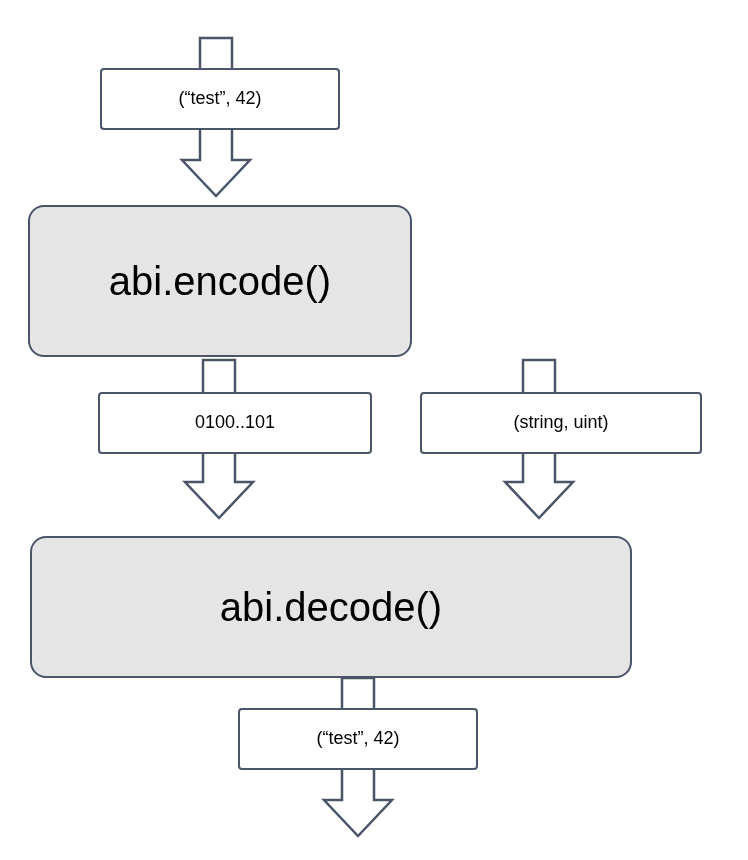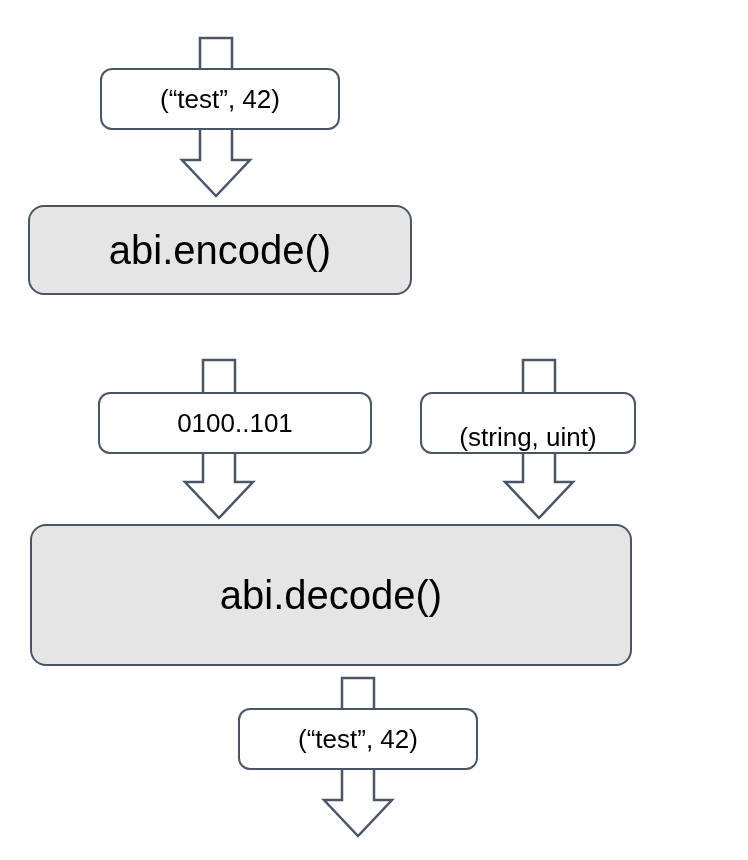--- a/index.html
+++ b/index.html
@@ -28,22 +28,22 @@
     justify-content: center;
     border: 2px solid #4a5568;
     color: #000000;
     text-align: center;
     line-height: 1.1;
     white-space: nowrap;
     user-select: none;
   }
   .node-value {
     background: #ffffff;
-    border-radius: 12px;
-    font-size: 26px;
+    border-radius: 4px;
+    font-size: 18px;
   }
   .node-process {
     background: #e5e5e5;
     border-radius: 16px;
     font-size: 40px;
   }
   .connector {
     position: absolute;
     overflow: visible;
     pointer-events: none;
@@ -102,29 +102,29 @@
       <div class="connector" style="left: 324px; top: 770px; width: 68px; height: 66px;">
         <svg width="68" height="66" viewBox="0 0 68 66">
           <path class="stroke-shape" d="M 18 0 L 18 30 L 0 30 L 34 66 L 68 30 L 50 30 L 50 0"></path>
         </svg>
       </div>
     </div>
   <div id="node-layer">
       <div class="node node-value" style="left: 100px; top: 68px; width: 240px; height: 62px;">
         <span>(“test”, 42)</span>
       </div>
-      <div class="node node-process" style="left: 28px; top: 205px; width: 384px; height: 90px;">
+      <div class="node node-process" style="left: 28px; top: 205px; width: 384px; height: 152px;">
         <span>abi.encode()</span>
       </div>
       <div class="node node-value" style="left: 98px; top: 392px; width: 274px; height: 62px;">
         <span>0100..101</span>
       </div>
-      <div class="node node-value" style="left: 420px; top: 392px; width: 216px; height: 62px; align-items: flex-end;">
+      <div class="node node-value" style="left: 420px; top: 392px; width: 282px; height: 62px;">
         <span>(string, uint)</span>
       </div>
-      <div class="node node-process" style="left: 30px; top: 524px; width: 602px; height: 142px;">
+      <div class="node node-process" style="left: 30px; top: 536px; width: 602px; height: 142px;">
         <span>abi.decode()</span>
       </div>
       <div class="node node-value" style="left: 238px; top: 708px; width: 240px; height: 62px;">
         <span>(“test”, 42)</span>
       </div>
     </div>
 </div>
 
 </body></html>

